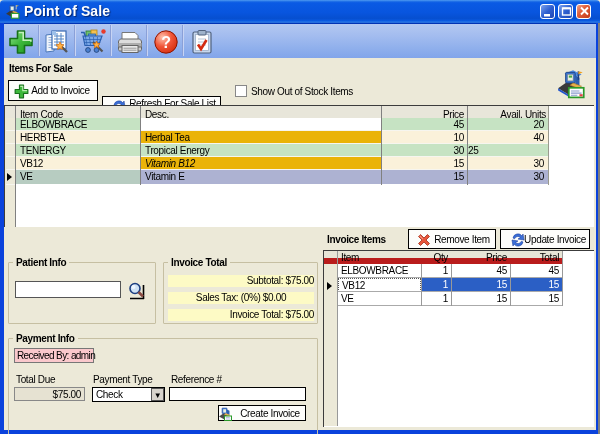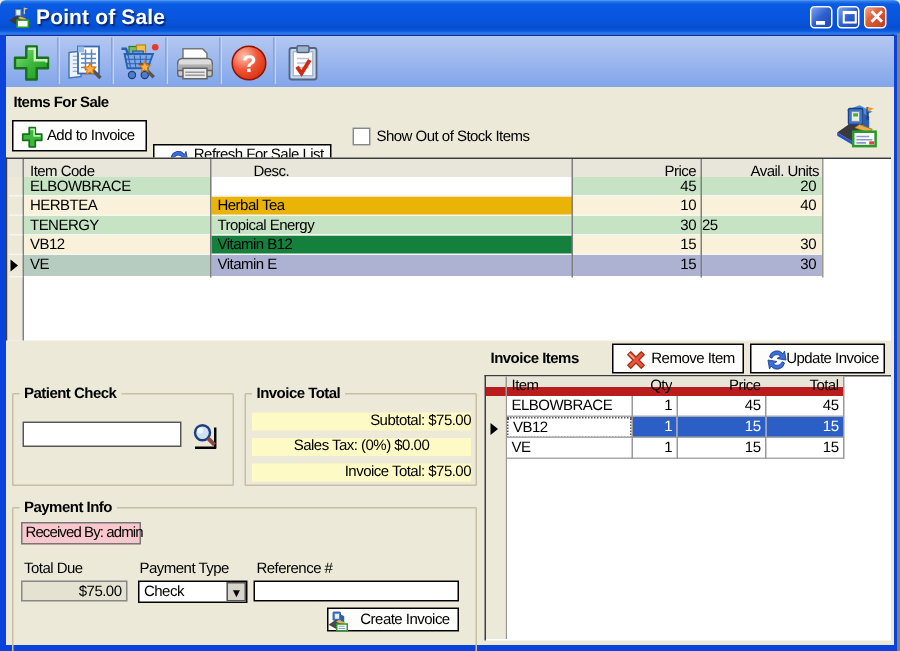--- a/index.html
+++ b/index.html
@@ -201,21 +201,21 @@
       <rect x="12" y="19.5" width="14" height="9" fill="#fff" stroke="#2a9a2a" stroke-width="1.6"></rect>
       <path d="M14 22.5h8M14 24.5h10M14 26.5h6" stroke="#8899cc" stroke-width="1"></path>
       <rect x="22" y="25.5" width="3" height="2" fill="#e04040"></rect>
     </svg>
   </div>
 
   <div id="itable" class="abs">
 
     <div class="abs" style="left:0; top:0; width:543px; height:12px; background:#e8e6da;">
       <span class="cell" style="left:15px; width:100px; top:2px;">Item Code</span>
-      <span class="cell" style="left:140px; width:100px; top:2px;margin-left:24px;">Desc.</span>
+      <span class="cell" style="left:140px; width:100px; top:2px;">Desc.</span>
       <span class="cell" style="left:380px; width:79px; top:2px; text-align:right;">Price</span>
       <span class="cell" style="left:466px; width:75px; top:2px; text-align:right;">Avail. Units</span>
     </div>
     <div class="abs" style="left:0; top:12px; width:10px; height:109px; background:#ece9d8;"></div>
     <div class="abs" style="left:10px; top:0; width:1px; height:121px; background:#808080;"></div>
 
     <div class="abs irow" style="top:12px;">
       <span class="cell" style="left:11px; width:125px; background:#c6e3c3; padding-left:4px;">ELBOWBRACE</span>
       <span class="cell" style="left:377px; width:86px; background:#c6e3c3; text-align:right; padding-right:4px;">45</span>
       <span class="cell" style="left:463px; width:80px; background:#c6e3c3; text-align:right; padding-right:4px;">20</span>
@@ -227,21 +227,21 @@
       <span class="cell" style="left:463px; width:80px; background:#faf1da; text-align:right; padding-right:4px;">40</span>
     </div>
     <div class="abs irow" style="top:38px;">
       <span class="cell" style="left:11px; width:125px; background:#c6e3c3; padding-left:4px;">TENERGY</span>
       <span class="cell" style="left:136px; width:241px; background:#c6e3c3; padding-left:4px;">Tropical Energy</span>
       <span class="cell" style="left:377px; width:86px; background:#c6e3c3; text-align:right; padding-right:4px;">30</span>
       <span class="cell" style="left:463px; width:80px; background:#c6e3c3; text-align:left; padding-right:4px;">25</span>
     </div>
     <div class="abs irow" style="top:51px;">
       <span class="cell" style="left:11px; width:125px; background:#faf1da; padding-left:4px;">VB12</span>
-      <span class="cell" style="left:136px; width:241px; background:#15803d; padding-left:4px;">Vitamin B12</span>
+      <span class="cell" style="left:136px; width:241px; background:#eab308; padding-left:4px;font-style:italic;">Vitamin B12</span>
       <span class="cell" style="left:377px; width:86px; background:#faf1da; text-align:right; padding-right:4px;">15</span>
       <span class="cell" style="left:463px; width:80px; background:#faf1da; text-align:right; padding-right:4px;">30</span>
     </div>
     <div class="abs irow" style="top:64px;">
       <span class="cell" style="left:11px; width:125px; background:#b7ccc1; padding-left:4px; height:14px;">VE</span>
       <span class="cell" style="left:136px; width:241px; background:#adb2d2; padding-left:4px; height:14px;">Vitamin E</span>
       <span class="cell" style="left:377px; width:86px; background:#adb2d2; text-align:right; padding-right:4px; height:14px;">15</span>
       <span class="cell" style="left:463px; width:80px; background:#adb2d2; text-align:right; padding-right:4px; height:14px;">30</span>
     </div>
 
@@ -258,21 +258,21 @@
     <div class="abs" style="left:1px; top:24px; width:9px; height:1px; background:#f6f5ef;"></div>
     <div class="abs" style="left:1px; top:37px; width:9px; height:1px; background:#f6f5ef;"></div>
     <div class="abs" style="left:1px; top:50px; width:9px; height:1px; background:#f6f5ef;"></div>
     <div class="abs" style="left:1px; top:63px; width:9px; height:1px; background:#f6f5ef;"></div>
     <div class="abs" style="left:1px; top:78px; width:9px; height:1px; background:#f6f5ef;"></div>
 
     <div class="abs" style="left:2px; top:67px; width:0; height:0; border-left:5px solid #000; border-top:4px solid transparent; border-bottom:4px solid transparent;"></div>
   </div>
 
   <div class="abs gbox" style="left:8px; top:262px; width:148px; height:62px;">
-    <div class="glabel">Patient Check</div>
+    <div class="glabel">Patient Info</div>
   </div>
   <div class="abs" style="left:15px; top:281px; width:106px; height:17px; background:#fff; border:1px solid #555;"></div>
   <div id="mag-btn" class="abs" style="left:127px; top:281px; width:20px; height:20px;">
     <svg width="20" height="20" viewBox="0 0 20 20">
       <path d="M3 17.5h14M16.5 4v14" stroke="#000" stroke-width="1.6"></path>
       <circle cx="8" cy="7.5" r="5" fill="#cfe2f5" stroke="#1d3f80" stroke-width="1.6"></circle>
       <circle cx="6.5" cy="6" r="2" fill="#eef6ff"></circle>
       <path d="M11.5 11l4.5 4.5" stroke="#8a4a42" stroke-width="2.6"></path>
     </svg>
   </div>

